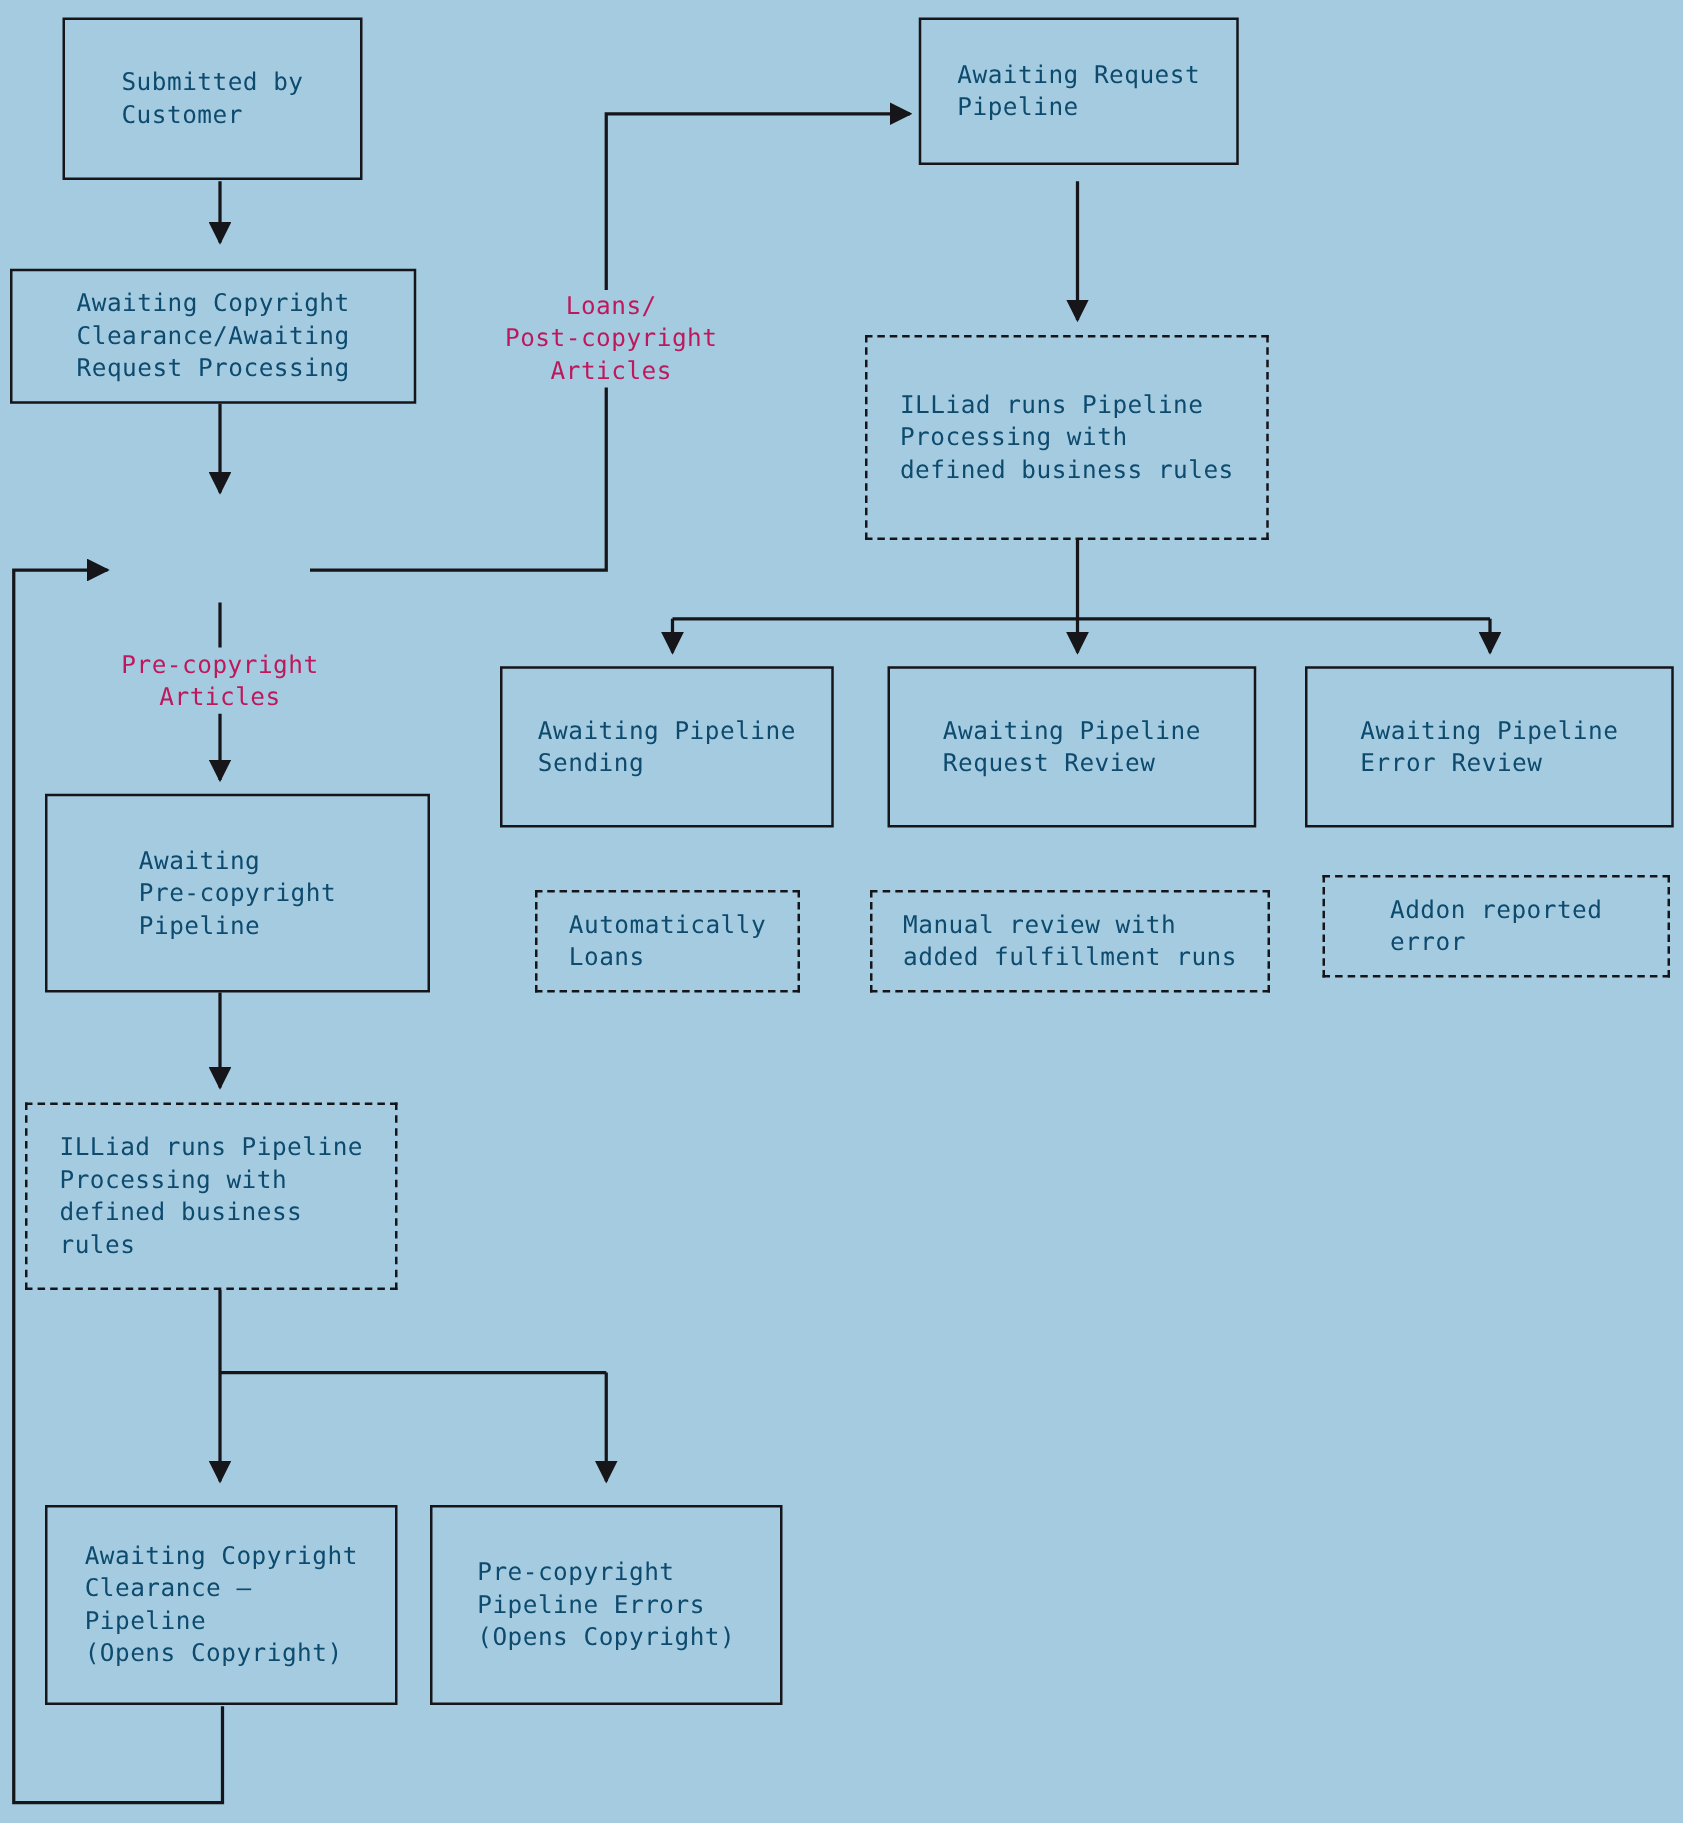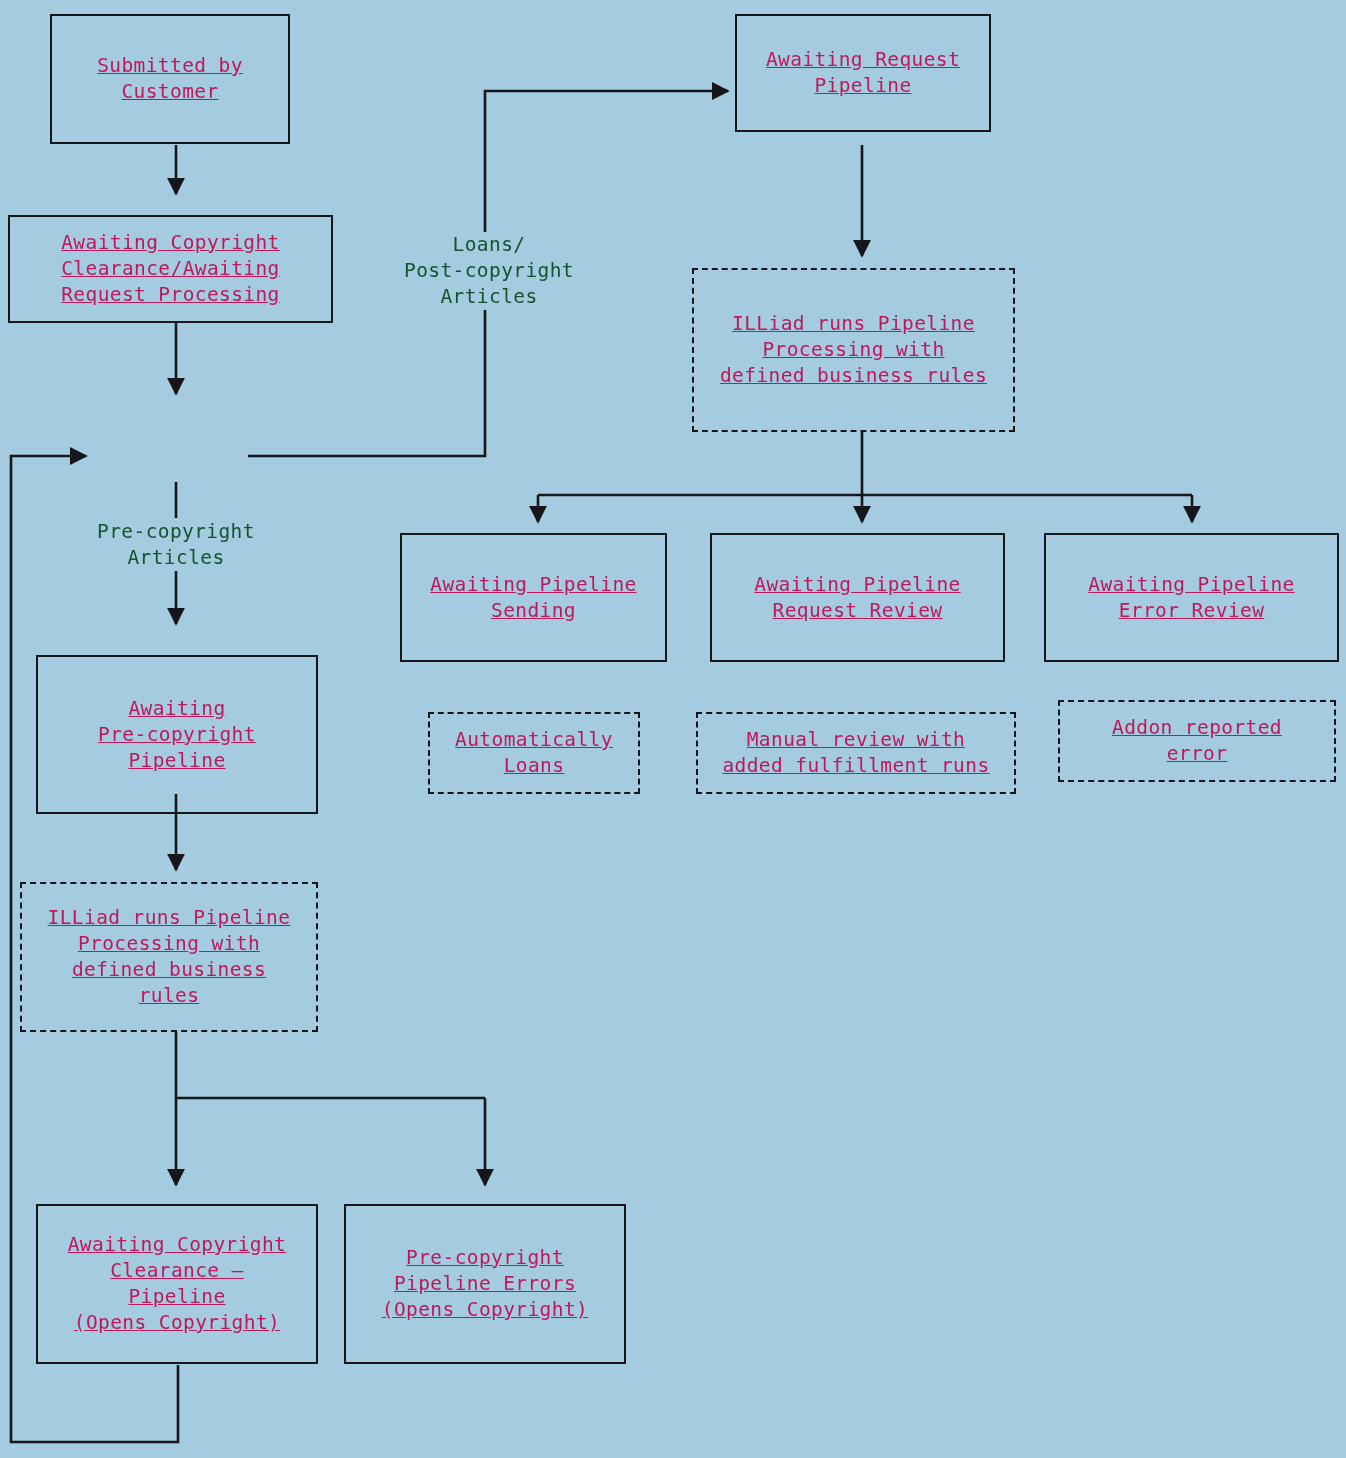--- a/index.html
+++ b/index.html
@@ -21,39 +21,37 @@
     width: 1346px;
     height: 1458px;
     pointer-events: none;
   }
   .node {
     position: absolute;
     box-sizing: border-box;
     display: flex;
     align-items: center;
     justify-content: center;
-    text-align: center;
-    color: #be185d;
+    color: #0c4a6e;
     font-size: 19.5px;
     line-height: 26px;
     letter-spacing: 0.4px;
     white-space: pre-line;
-    text-decoration: underline;
   }
   .solid {
     border: 2.5px solid #16161a;
     background: transparent;
   }
   .dashed {
     border: 2.5px dashed #16161a;
     background: transparent;
   }
   .edge-label {
     position: absolute;
-    color: #14532d;
+    color: #be185d;
     font-size: 19.5px;
     line-height: 26px;
     letter-spacing: 0.4px;
     text-align: center;
     white-space: pre-line;
     background: #a5cbe0;
   }
 </style>
 </head>
 <body>
@@ -121,21 +119,21 @@
 
   <div class="node dashed" style="left:428px; top:712px; width:212px; height:82px;">Automatically
 Loans</div>
 
   <div class="node dashed" style="left:696px; top:712px; width:320px; height:82px;">Manual review with
 added fulfillment runs</div>
 
   <div class="node dashed" style="left:1058px;top:700px; width:278px; height:82px;">Addon reported
 error</div>
 
-  <div class="node solid" style="left:36px;  top:635px;  width:282px; height:159px;margin-top:20px;">Awaiting
+  <div class="node solid" style="left:36px;  top:635px;  width:308px; height:159px;">Awaiting
 Pre-copyright
 Pipeline</div>
 
   <div class="node dashed" style="left:20px;  top:882px;  width:298px; height:150px;">ILLiad runs Pipeline
 Processing with
 defined business
 rules</div>
 
   <div class="node solid" style="left:36px;  top:1204px; width:282px; height:160px;">Awaiting Copyright
 Clearance –

